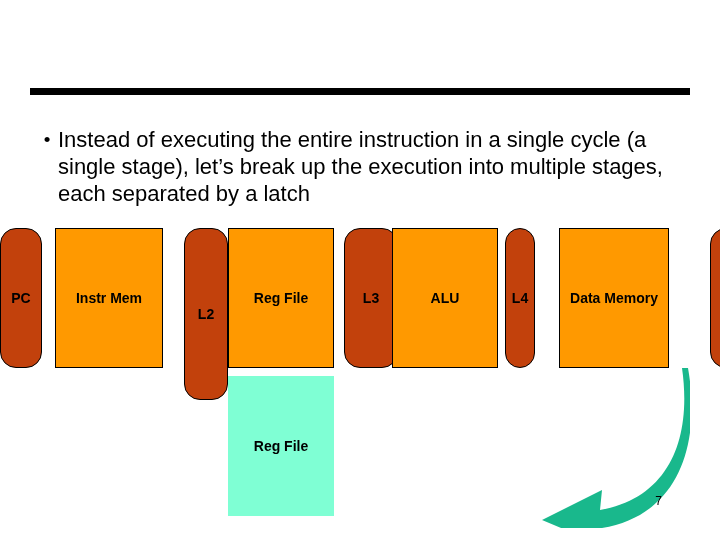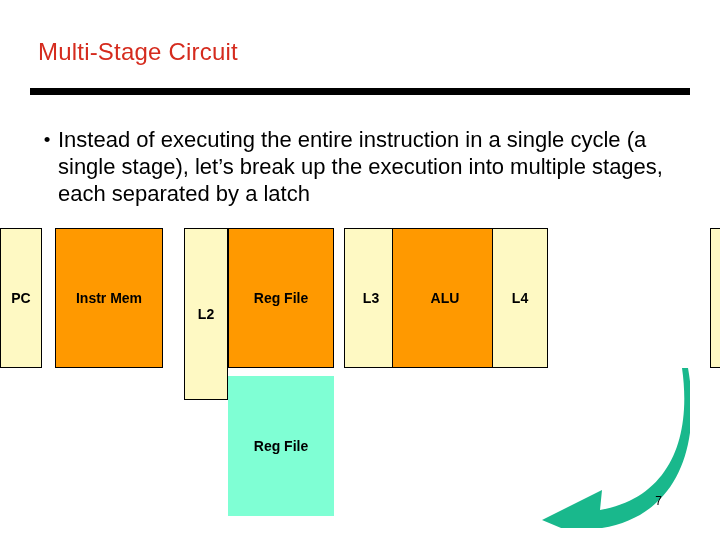--- a/index.html
+++ b/index.html
@@ -75,21 +75,22 @@
     display: flex;
     align-items: center;
     justify-content: center;
     text-align: center;
     font-size: 14px;
     font-weight: bold;
     color: #000000;
     line-height: 17px;
   }
   .latch {
-    background: #fef9c3;
+    background: #c2410c;
+    border-radius: 16px;
   }
   .stage {
     background: #ff9900;
   }
   .regfile-lower {
     background: #7fffd4;
     font-size: 14px;
     font-weight: bold;
   }
   .arrow-svg {
@@ -105,21 +106,20 @@
     bottom: 32px;
     font-size: 12px;
     color: #000000;
   }
 </style>
 </head>
 <body>
 
 <div class="slide">
 
-  <div class="title">Multi-Stage Circuit</div>
   <div class="title-rule"></div>
 
   <div class="bullet-block">
     <div class="bullet-row">
       <div class="bullet-dot">•</div>
       <div class="bullet-text">Instead of executing the entire instruction in a single cycle (a single stage), let’s break up the execution into multiple stages, each separated by a latch</div>
     </div>
   </div>
 
   <div class="diagram">
@@ -145,24 +145,27 @@
     </div>
 
     <div class="box latch" style="left:344px; top:0px; width:54px; height:140px;">
       <span>L3</span>
     </div>
 
     <div class="box stage" style="left:392px; top:0px; width:106px; height:140px;">
       <span>ALU</span>
     </div>
 
-    <div class="box latch" style="left:492px; top:0px; width:56px; height:140px;align-items:center;">
+    <div class="box latch" style="left:505px; top:0px; width:30px; height:140px;align-items:center;">
       <span>L4</span>
     </div>
 
+    <div class="box stage" style="left:559px; top:0px; width:110px; height:140px;">
+      <span>Data Memory</span>
+    </div>
 
     <div class="box latch" style="left:710px; top:0px; width:42px; height:140px;">
       <span>L5</span>
     </div>
 
     <div class="box regfile-lower" style="left:228px; top:148px; width:106px; height:140px; border:none;">
       <span>Reg File</span>
     </div>
 
   </div>

